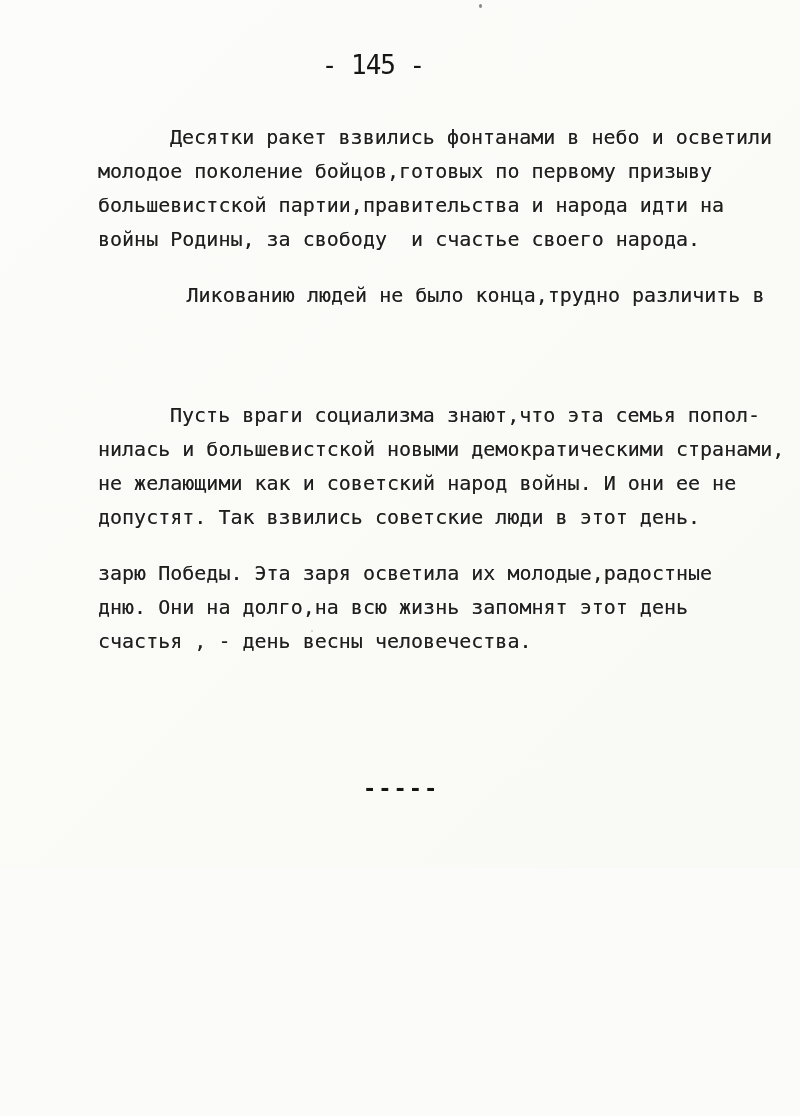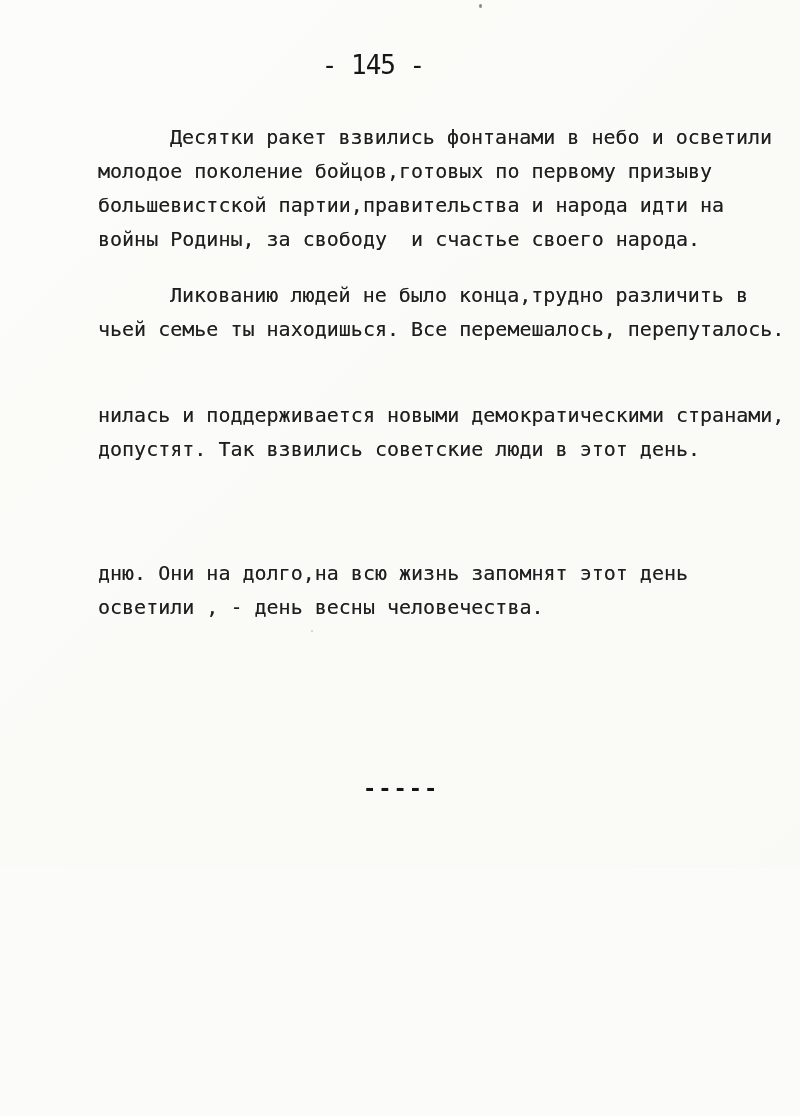--- a/index.html
+++ b/index.html
@@ -35,21 +35,21 @@
     line-height: 34px;
   }
   .para .line {
     white-space: pre;
     text-shadow: 0 0 0.5px rgba(20,20,20,0.55);
   }
   .para .indent {
     padding-left: 72px;
   }
   .p1 { top: 120px; }
-  .p2 { top: 278px; }
+  .p2 { top: 278px; text-align: center; }
   .p3 { top: 398px; }
   .p4 { top: 556px; }
   .separator {
     position: absolute;
     top: 776px;
     left: 363px;
     font-size: 22px;
     font-weight: bold;
     letter-spacing: 2px;
     white-space: pre;
@@ -70,31 +70,33 @@
 
   <div class="para p1">
     <div class="line indent">Десятки ракет взвились фонтанами в небо и осветили</div>
     <div class="line">молодое поколение бойцов,готовых по первому призыву</div>
     <div class="line">большевистской партии,правительства и народа идти на</div>
     <div class="line">войны Родины, за свободу  и счастье своего народа.</div>
   </div>
 
   <div class="para p2">
     <div class="line indent">Ликованию людей не было конца,трудно различить в</div>
-    <div class="line">чьей семье ты находишься. Все перемешалось, перепуталось.</div>
   </div>
 
   <div class="para p3">
-    <div class="line">нилась и поддерживается новыми демократическими странами,</div>
+    <div class="line indent">Пусть враги социализма знают,что эта семья попол-</div>
+    <div class="line">нилась и большевистской новыми демократическими странами,</div>
+    <div class="line">не желающими как и советский народ войны. И они ее не</div>
     <div class="line">допустят. Так взвились советские люди в этот день.</div>
   </div>
 
   <div class="para p4">
+    <div class="line">зарю Победы. Эта заря осветила их молодые,радостные</div>
     <div class="line">дню. Они на долго,на всю жизнь запомнят этот день</div>
-    <div class="line">осветили , - день весны человечества.</div>
+    <div class="line">счастья , - день весны человечества.</div>
   </div>
 
   <div class="separator">-----</div>
 
   <div class="speck" style="left:479px; top:4px;  width:3px; height:4px;"></div>
   <div class="speck" style="left:95px;  top:1056px; width:2px; height:2px;"></div>
   <div class="speck" style="left:157px; top:1100px; width:2px; height:3px;"></div>
   <div class="speck" style="left:694px; top:1086px; width:2px; height:3px;"></div>
   <div class="speck" style="left:92px;  top:1044px; width:3px; height:3px;"></div>
   <div class="speck" style="left:311px; top:630px; width:2px; height:2px; opacity:.4;"></div>

